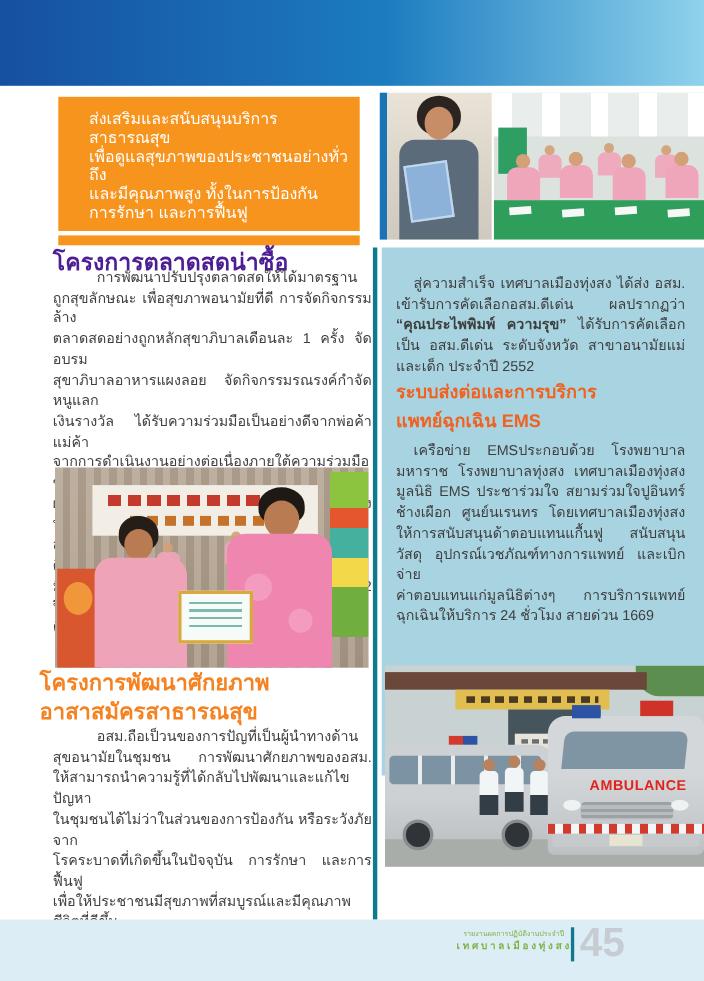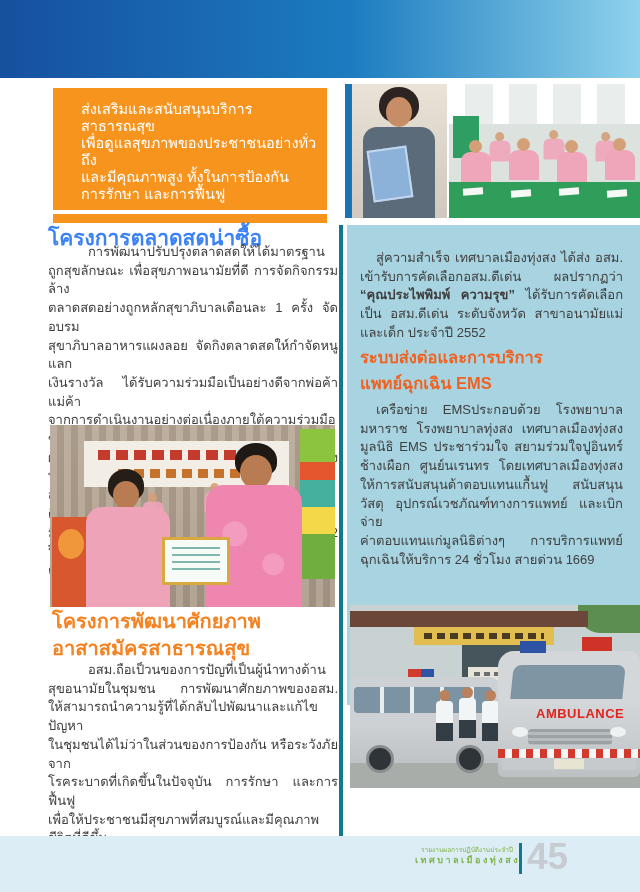--- a/index.html
+++ b/index.html
@@ -19,22 +19,22 @@
 
   
   .tline { display:block; text-align:justify; text-align-last:justify; }
   .tline.last { text-align-last:left; }
   .plain .tline { text-align:left; text-align-last:auto; }
   .indent-first .tline.first { text-indent:40px; }
   .indent-sm .tline.first { text-indent:16px; }
   .keepjust .tline.last { text-align-last:justify; }
 
   .para { color:#3e3e3e; font-size:13px; line-height:18.7px; }
-  .h1 { left:48px; top:221px; font-size:21px; font-weight:bold; color:#3b82f6; }
-  .h2 { left:52px; top:608px; font-size:20px; line-height:27px; font-weight:bold; color:#f58220; }
+  .h1 { left:48px; top:221px; font-size:21px; font-weight:bold; color:#4c1d95; }
+  .h2 { left:36px; top:608px; font-size:20px; line-height:27px; font-weight:bold; color:#f58220; }
   .para1 { left:48px; top:243px; width:290px; }
   .para2 { left:48px; top:661px; width:290px; }
 
   
   .col-rule { left:339px; top:225px; width:4px; height:611px; background:#0f7a8e; }
   .rc-box { left:347px; top:225px; width:293px; height:480px; background:#a8d4e2; }
   .rc-para1 { left:13px; top:24px; width:263px; }
   .rc-h { left:13px; top:119px; font-size:16.5px; line-height:26px; font-weight:bold; color:#f1611f; }
   .rc-para2 { left:13px; top:176px; width:263px; }
 
@@ -168,21 +168,21 @@
       <div class="paper" style="left:110px;top:104px;"></div>
       <div class="paper" style="left:158px;top:106px;"></div>
     </div>
   </div>
 
   <div class="abs h1">โครงการตลาดสดน่าซื้อ</div>
   <div class="abs para para1 indent-first">
       <div class="tline first">การพัฒนาปรับปรุงตลาดสดให้ได้มาตรฐาน</div>
       <div class="tline">ถูกสุขลักษณะ เพื่อสุขภาพอนามัยที่ดี การจัดกิจกรรมล้าง</div>
       <div class="tline">ตลาดสดอย่างถูกหลักสุขาภิบาลเดือนละ 1 ครั้ง จัดอบรม</div>
-      <div class="tline">สุขาภิบาลอาหารแผงลอย จัดกิงตลาดสดให์กำจัดหนูแลก</div>
+      <div class="tline">สุขาภิบาลอาหารแผงลอย จัดกิจกรรมรณรงค์กำจัดหนูแลก</div>
       <div class="tline">เงินรางวัล ได้รับความร่วมมือเป็นอย่างดีจากพ่อค้าแม่ค้า</div>
       <div class="tline">จากการดำเนินงานอย่างต่อเนื่องภายใต้ความร่วมมือของ</div>
       <div class="tline">ผู้ประกอบการตลาดสด ชุมชนตลาดสด เทศบาลเมืองทุ่งสง</div>
       <div class="tline">ส่งผลให้ได้รับรางวัลจากการประกวดโครงการตลาดดี</div>
       <div class="tline">มีมาตรฐานระดับจังหวัด ประเภทตลาดขนาดใหญ่ 2 ปีซ้อน</div>
       <div class="tline last">คือในปี2551และ2552</div>
     </div>
 
   <div class="abs photo-award">
     <div class="abs pb-banner"></div>

